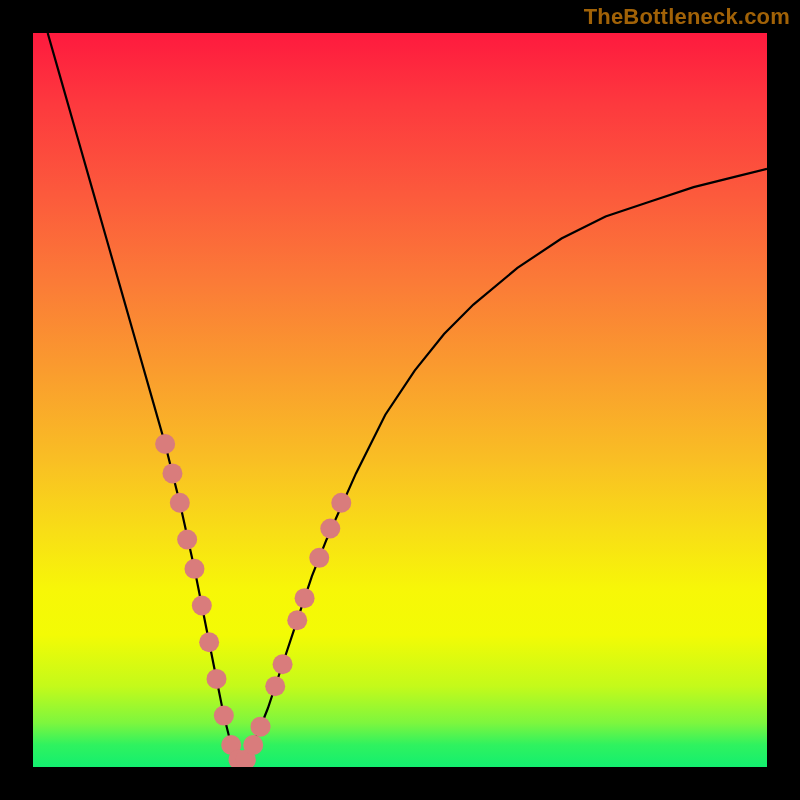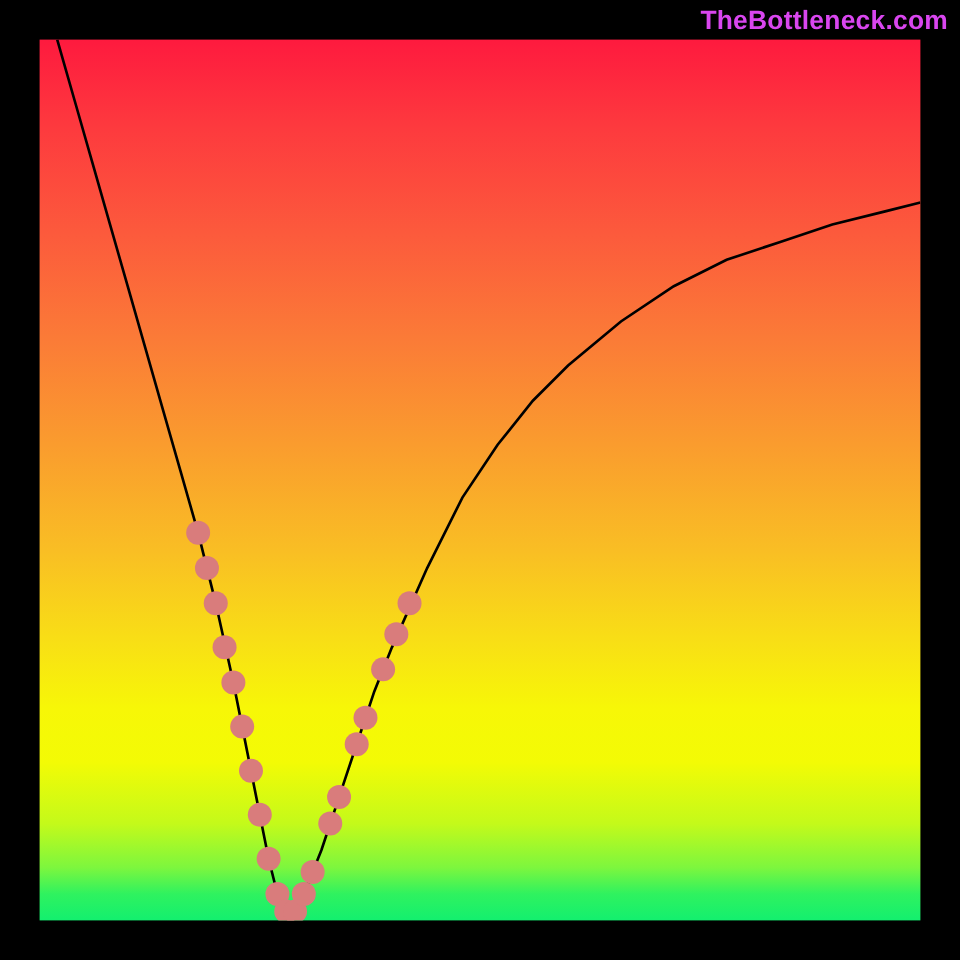--- a/index.html
+++ b/index.html
@@ -14,21 +14,21 @@
   .frame {
     position: relative;
     width: 800px;
     height: 800px;
     background: #000;
   }
   .watermark {
     position: absolute;
     top: 4px;
     right: 10px;
-    color: #d946ef;
+    color: #a16207;
     font-size: 22px;
     font-weight: 600;
     letter-spacing: 0.2px;
     z-index: 50;
   }
   .plot-area {
     position: absolute;
     left: 33px;
     top: 33px;
     width: 734px;

